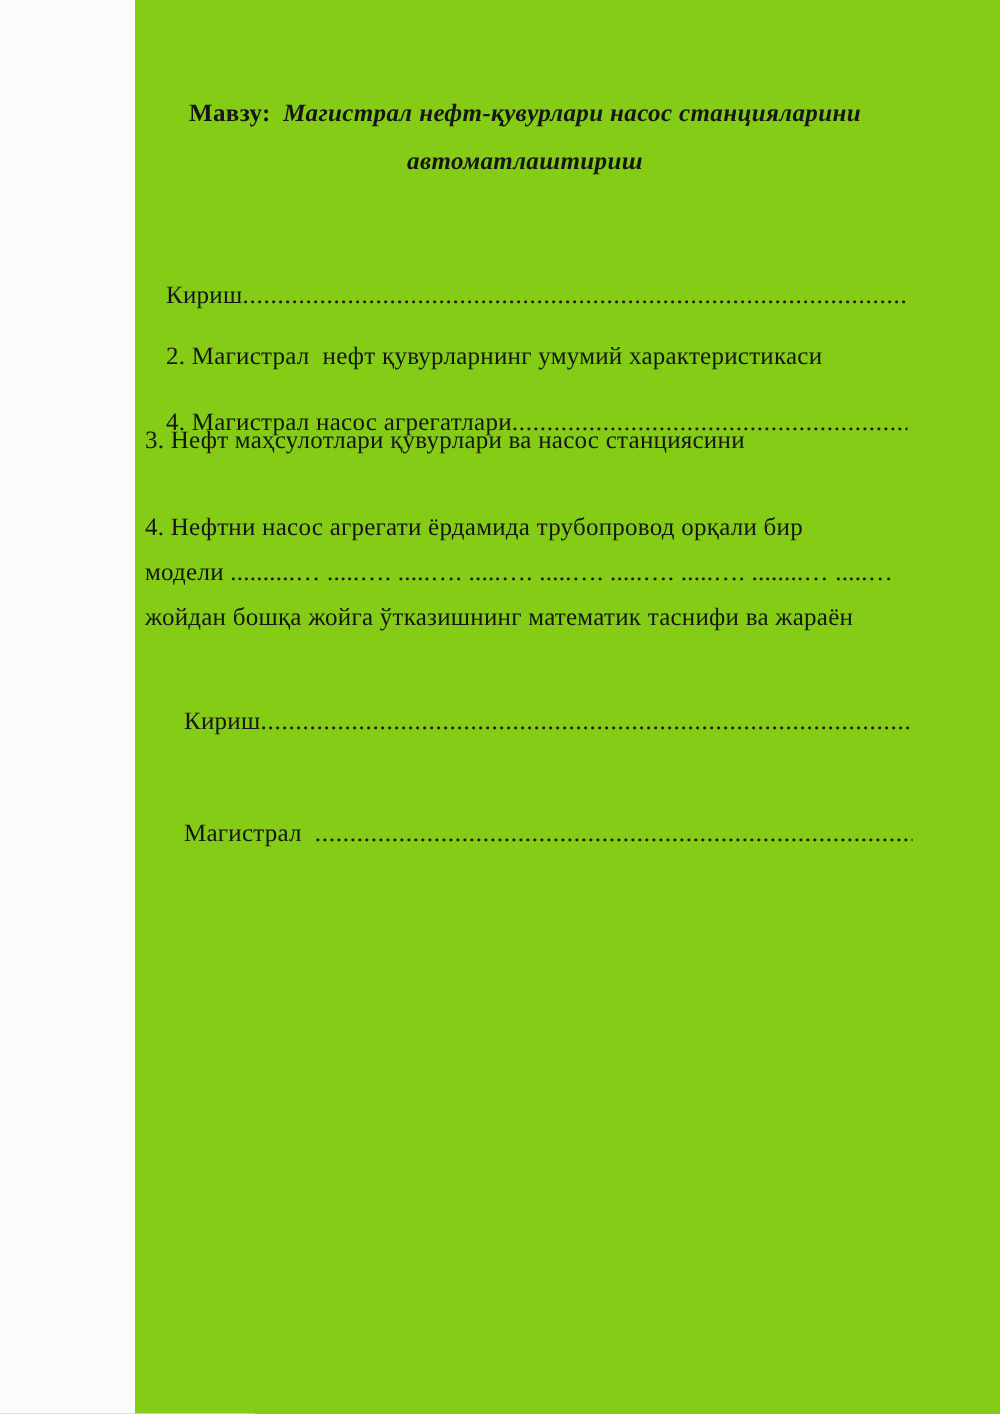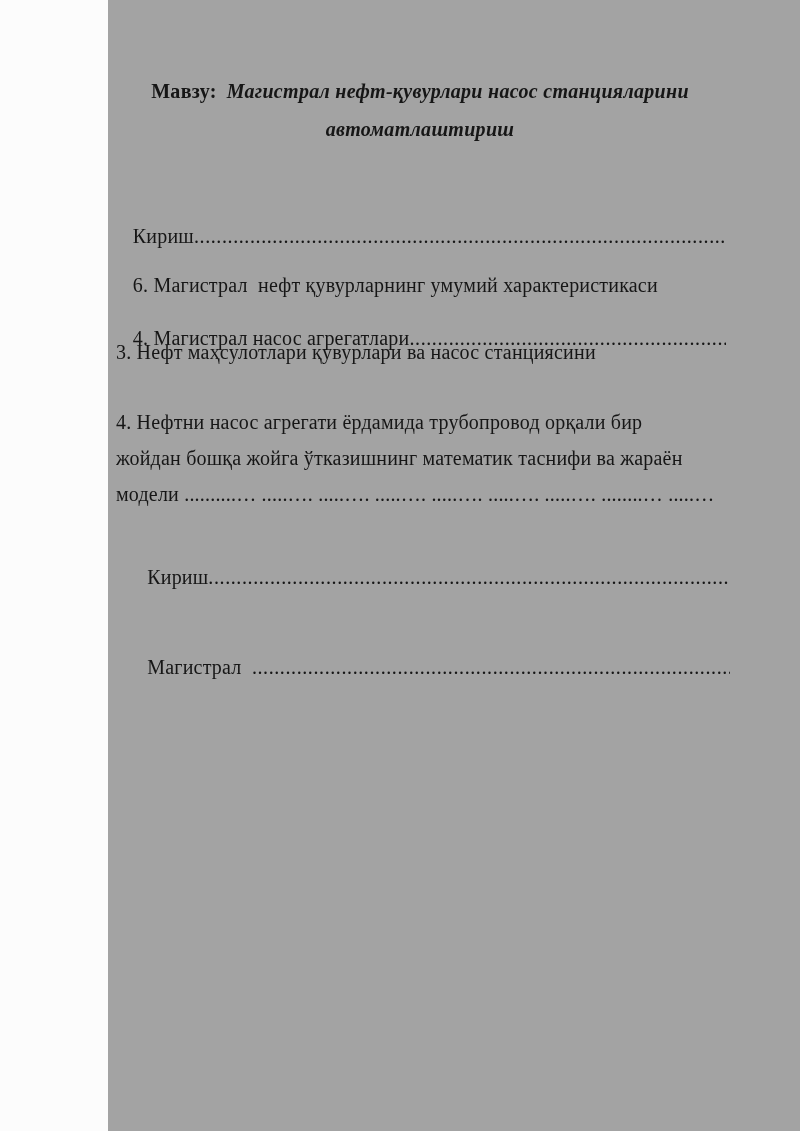--- a/index.html
+++ b/index.html
@@ -4,21 +4,21 @@
 <style>
   html, body {
     margin: 0;
     padding: 0;
     background: #ffffff;
   }
   .page {
     position: relative;
     width: 800px;
     height: 1131px;
-    background: #a3a3a3;
+    background: #84cc16;
     overflow: hidden;
     font-family: "Liberation Serif", "DejaVu Serif", serif;
     color: #161616;
   }
   
   .scan-strip {
     position: absolute;
     left: 0; top: 0;
     width: 108px; height: 1131px;
     background: #fcfcfc;
@@ -80,35 +80,35 @@
 
   <div class="doc-title">
     <span class="title-label">Мавзу:</span><span class="title-emphasis">Магистрал нефт-қувурлари насос станцияларини автоматлаштириш</span>
   </div>
 
   <div class="toc-line" style="top:182px;">
     <span>Кириш</span><span class="dots">..................................................................................................................................</span>
   </div>
 
   <div class="toc-line" style="top:231px;">
-    <span>6. Магистрал  нефт қувурларнинг умумий характеристикаси</span>
+    <span>2. Магистрал  нефт қувурларнинг умумий характеристикаси</span>
   </div>
 
   <div class="toc-line" style="top:284px;">
     <span>4. Магистрал насос агрегатлари</span><span class="dots">..................................................................................................................................</span>
   </div>
 
   <div class="toc-block" style="top:334px;">
     <div class="block-line">3. Нефт маҳсулотлари қувурлари ва насос станциясини</div>
   </div>
 
   <div class="toc-block" style="top:404px;">
     <div class="block-line">4. Нефтни насос агрегати ёрдамида трубопровод орқали бир</div>
+    <div class="block-line">модели ..........… .....…. .....…. .....…. .....…. .....…. .....…. ........… .....…</div>
     <div class="block-line">жойдан бошқа жойга ўтказишнинг математик таснифи ва жараён</div>
-    <div class="block-line">модели ..........… .....…. .....…. .....…. .....…. .....…. .....…. ........… .....…</div>
   </div>
 
   <div class="toc-block tight" style="top:532px;">
     <div class="block-line tight" style="width:614px;">
       <span>Кириш</span><span class="dots">..................................................................................................................................</span>
     </div>
     <div class="block-line tight" style="width:614px;">
       <span>Магистрал  </span><span class="dots">..................................................................................................................................</span>
     </div>
   </div>

